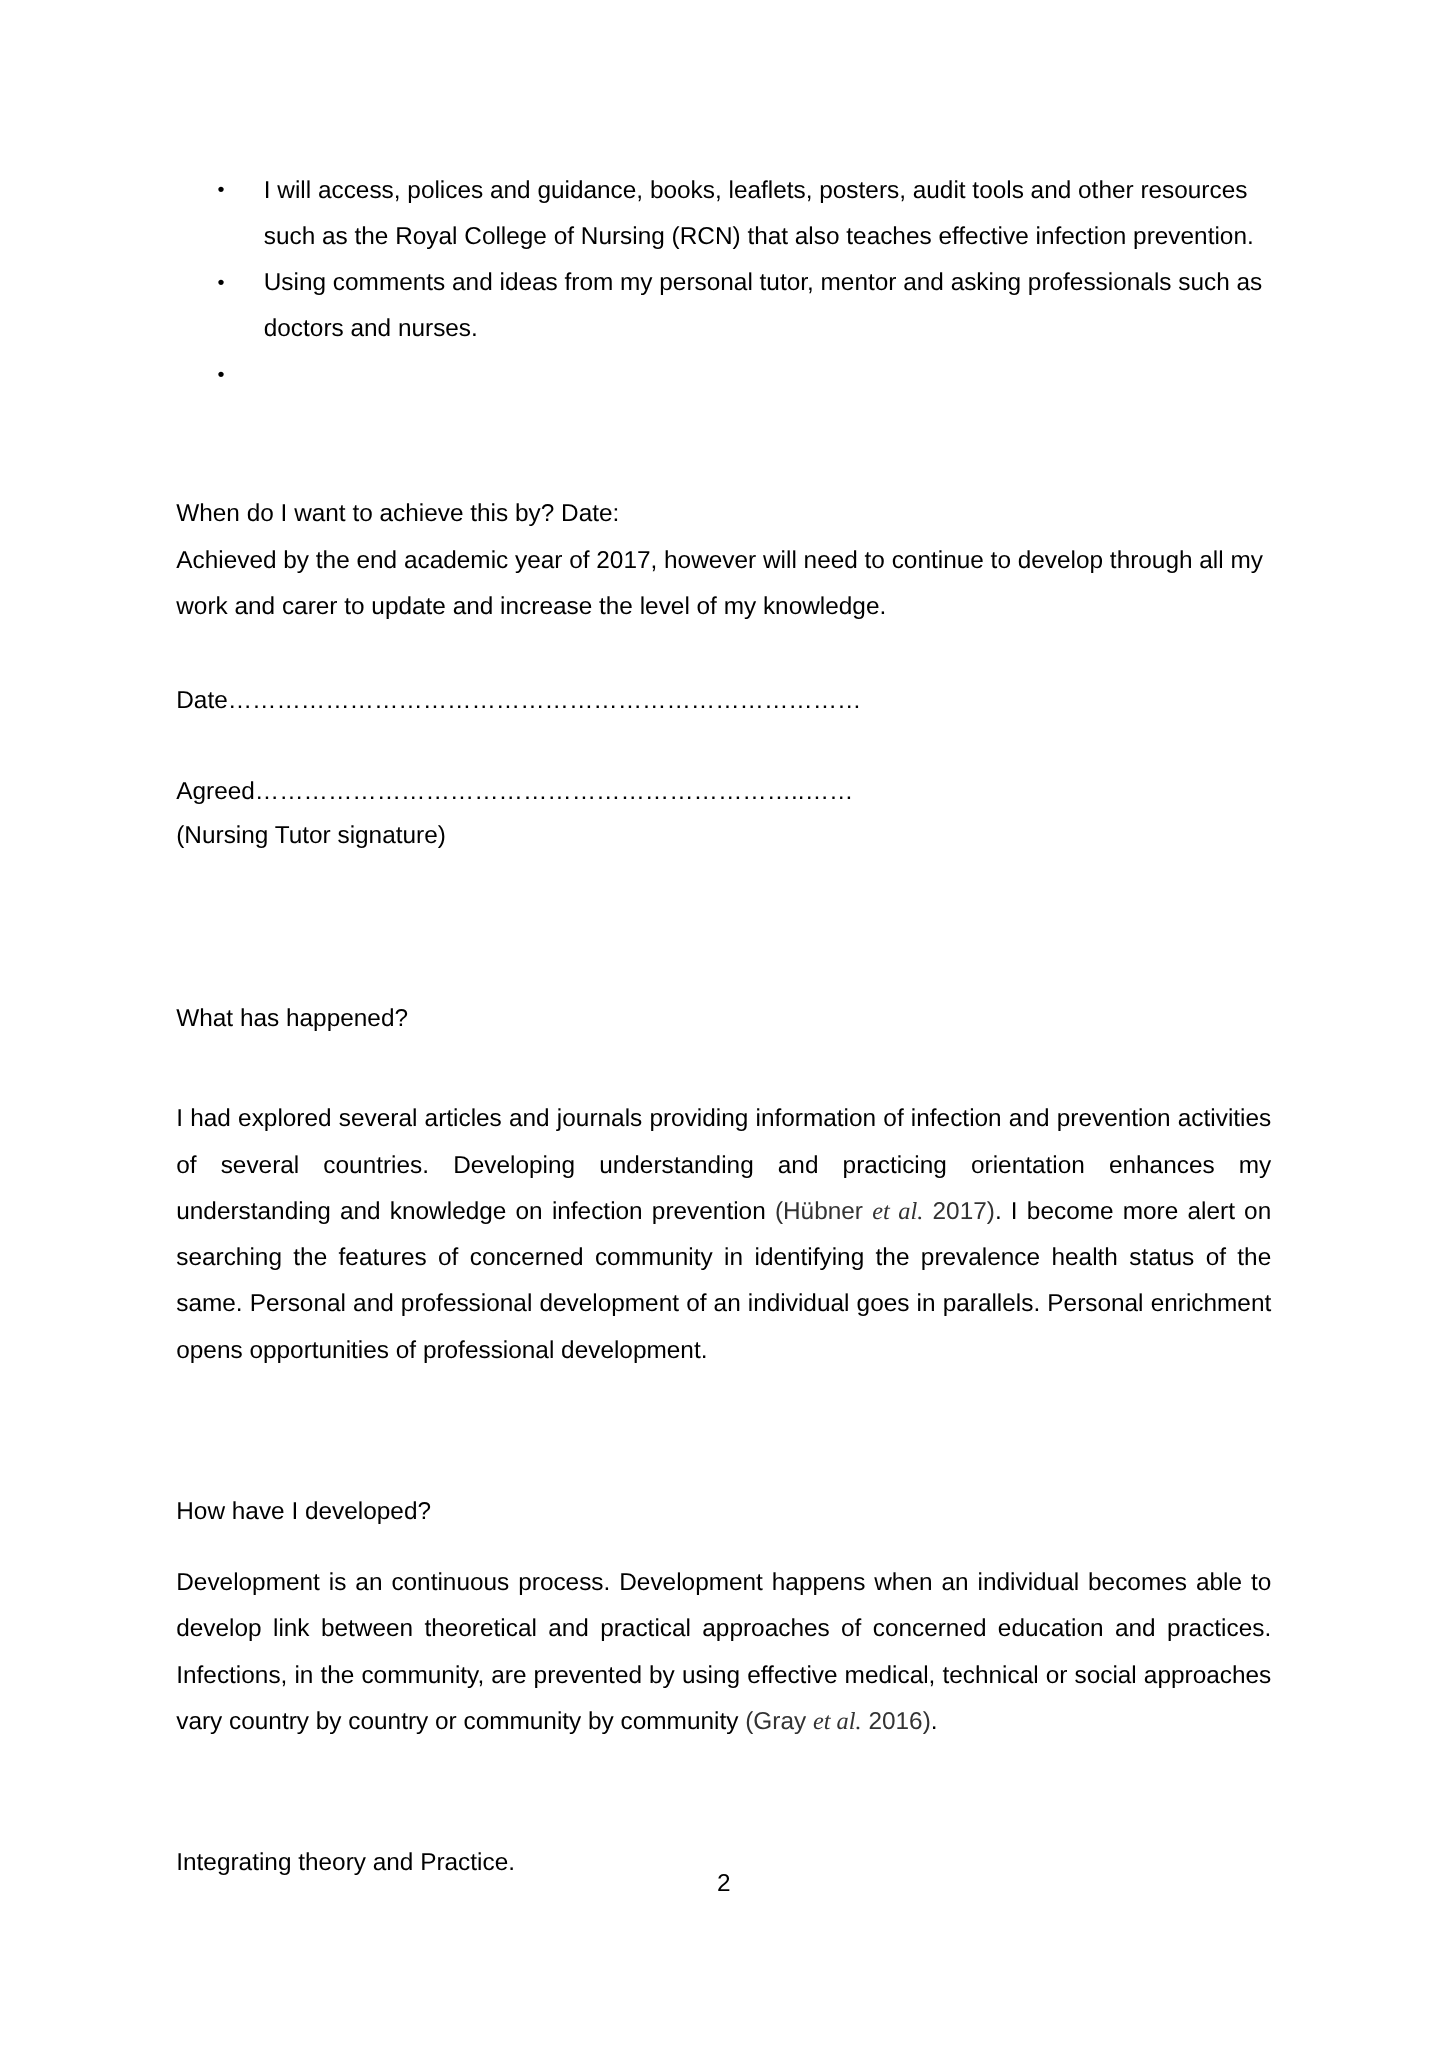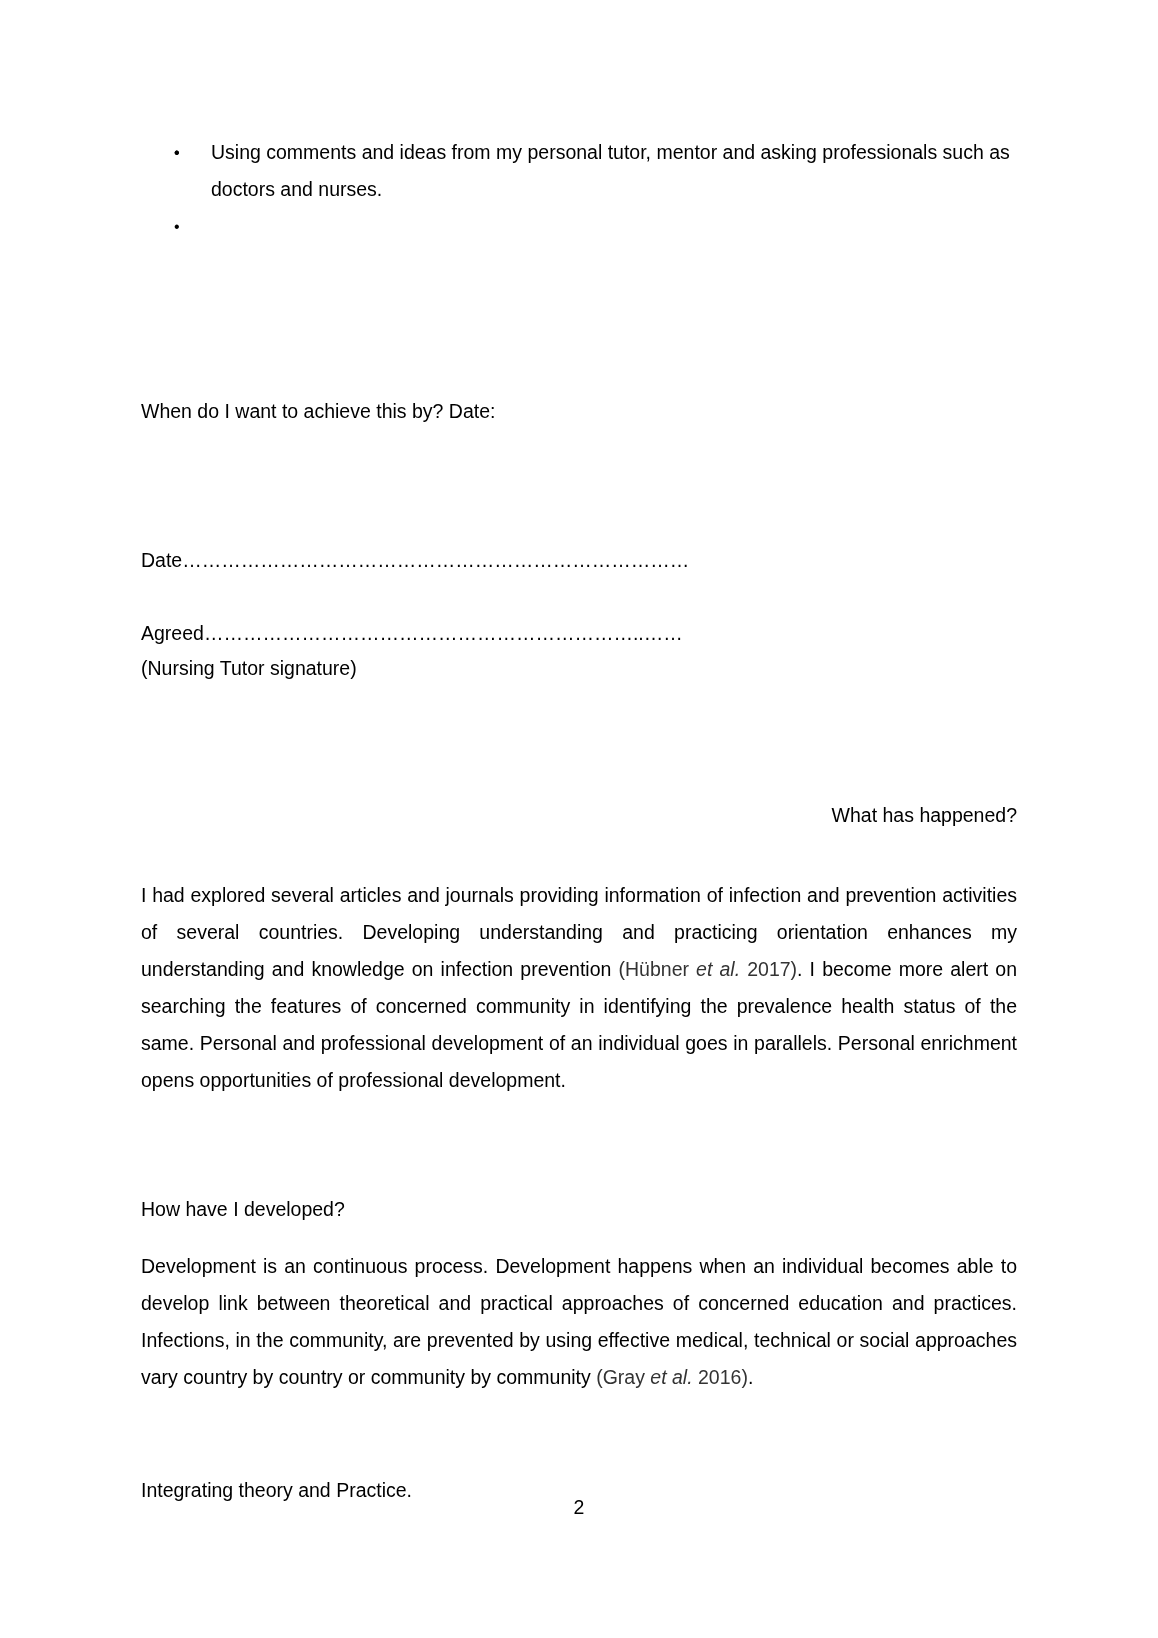--- a/index.html
+++ b/index.html
@@ -46,56 +46,58 @@
   }
   .block {
     position: absolute;
     left: 0;
     width: 876px;
     margin: 0;
   }
   .bold { font-weight: normal; }
   .justify { text-align: justify; }
   .cite { color: #333333; }
-  .cite i { font-style: italic; }
+  .cite i { font-style: italic; font-family: Liberation Serif, serif; }
   .page-number {
     position: absolute;
     left: 0;
     width: 876px;
     top: 1489px;
     text-align: center;
     font-size: 19.5px;
   }
 </style>
 </head>
 <body>
 
 <div class="page">
 
   <ul class="bullets">
     <li>
       <span class="bullet">•</span>
+      <span>I will access, polices and guidance, books, leaflets, posters, audit tools and other resources such as the Royal College of Nursing (RCN) that also teaches effective infection prevention.</span>
     </li>
     <li>
       <span class="bullet">•</span>
       <span>Using comments and ideas from my personal tutor, mentor and asking professionals such as doctors and nurses.</span>
     </li>
     <li>
       <span class="bullet">•</span>
     </li>
   </ul>
 
   <p class="block bold" style="top:393px;">When do I want to achieve this by? Date:</p>
+  <p class="block" style="top:430px;">Achieved by the end academic year of 2017, however will need to continue to develop through all my work and carer to update and increase the level of my knowledge.</p>
 
   <p class="block bold" style="top:542px;">Date……………………………………………………………………</p>
 
   <p class="block bold" style="top:615px;">Agreed…………………………………………………………..……</p>
   <p class="block" style="top:650px;">(Nursing Tutor signature)</p>
 
-  <p class="block bold" style="top:797px;text-align:right;">What has happened?</p>
+  <p class="block bold" style="top:797px;">What has happened?</p>
 
   <p class="block justify" style="top:877px;"><span>I had explored several articles and journals providing information of infection and prevention activities of several countries. Developing understanding and practicing orientation enhances my understanding and knowledge on infection prevention </span><span class="cite"><span>(Hübner </span><i>et al.</i><span> 2017)</span></span><span>. I become more alert on searching the features of concerned community in identifying the prevalence health status of the same. Personal and professional development of an individual goes in parallels. Personal enrichment opens opportunities of professional development.</span></p>
 
   <p class="block bold" style="top:1168px;margin-top:23px;">How have I developed?</p>
 
   <p class="block justify" style="top:1248px;"><span>Development is an continuous process. Development happens when an individual becomes able to develop link between theoretical and practical approaches of concerned education and practices. Infections, in the community, are prevented by using effective medical, technical or social approaches vary country by country or community by community </span><span class="cite"><span>(Gray </span><i>et al.</i><span> 2016)</span></span><span>.</span></p>
 
   <p class="block bold" style="top:1472px;">Integrating theory and Practice.</p>
 
   <div class="page-number">2</div>

